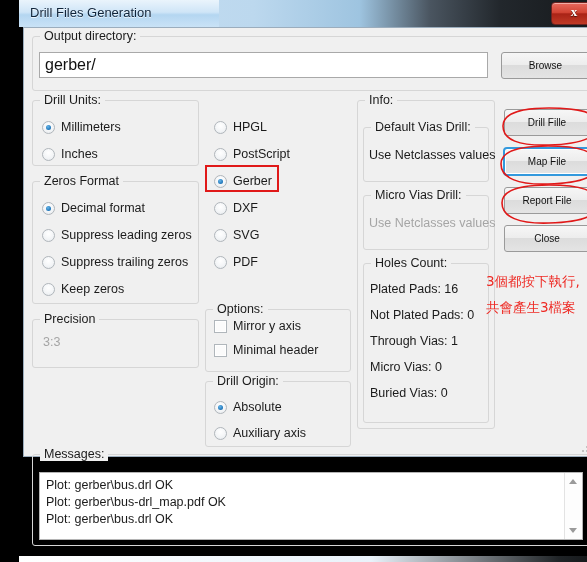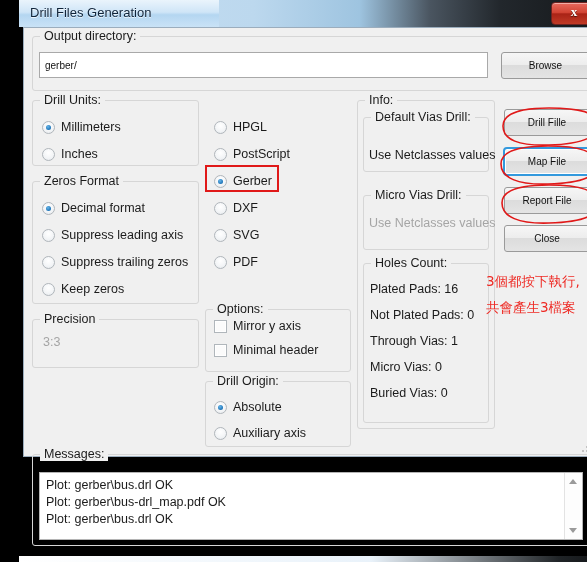--- a/index.html
+++ b/index.html
@@ -53,21 +53,21 @@
   }
   
   .grp{position:absolute;border:1px solid #d6d6d6;border-radius:3px;background:transparent;}
   .grp>.cap{
     position:absolute;top:-8px;left:7px;padding:0 4px;
     background:#f0f0f0;font-size:12.5px;color:#1b1b1b;white-space:nowrap;
   }
   
   .txtfield{
     position:absolute;background:#fff;border:1px solid #a9a9a9;
-    box-sizing:border-box;font-size:10px;color:#111;
+    box-sizing:border-box;font-size:16px;color:#111;
     padding:3px 5px;line-height:17px;
   }
   
   .btn{
     position:absolute;box-sizing:border-box;
     border:1px solid #9a9a9a;border-radius:3px;
     background:linear-gradient(to bottom,#f6f6f6 0%,#ededed 46%,#dcdcdc 50%,#e4e4e4 100%);
     font-size:10px;color:#101010;text-align:center;cursor:pointer;
     font-family:"Liberation Sans",sans-serif;
   }
@@ -169,21 +169,21 @@
 
     <div class="grp" style="left:8px;top:153px;width:165px;height:121px;">
       <div class="cap">Zeros Format</div>
     </div>
     <div class="opt" style="left:18px;top:173px;">
       <span class="ctl radio on"></span>
       <span class="lbl">Decimal format</span>
     </div>
     <div class="opt" style="left:18px;top:200px;">
       <span class="ctl radio"></span>
-      <span class="lbl">Suppress leading axis</span>
+      <span class="lbl">Suppress leading zeros</span>
     </div>
     <div class="opt" style="left:18px;top:227px;">
       <span class="ctl radio"></span>
       <span class="lbl">Suppress trailing zeros</span>
     </div>
     <div class="opt" style="left:18px;top:254px;">
       <span class="ctl radio"></span>
       <span class="lbl">Keep zeros</span>
     </div>
 
@@ -239,21 +239,21 @@
       <span class="lbl">Absolute</span>
     </div>
     <div class="opt" style="left:190px;top:398px;">
       <span class="ctl radio"></span>
       <span class="lbl">Auxiliary axis</span>
     </div>
 
     <div class="grp" style="left:333px;top:72px;width:136px;height:327px;">
       <div class="cap">Info:</div>
     </div>
-    <div class="grp" style="left:339px;top:89px;width:124px;height:53px;">
+    <div class="grp" style="left:339px;top:99px;width:124px;height:53px;">
       <div class="cap">Default Vias Drill:</div>
     </div>
     <div class="stext" style="left:345px;top:120px;">Use Netclasses values</div>
 
     <div class="grp" style="left:339px;top:167px;width:124px;height:53px;">
       <div class="cap">Micro Vias Drill:</div>
     </div>
     <div class="stext dim" style="left:345px;top:188px;">Use Netclasses values</div>
 
     <div class="grp" style="left:339px;top:235px;width:124px;height:158px;">

